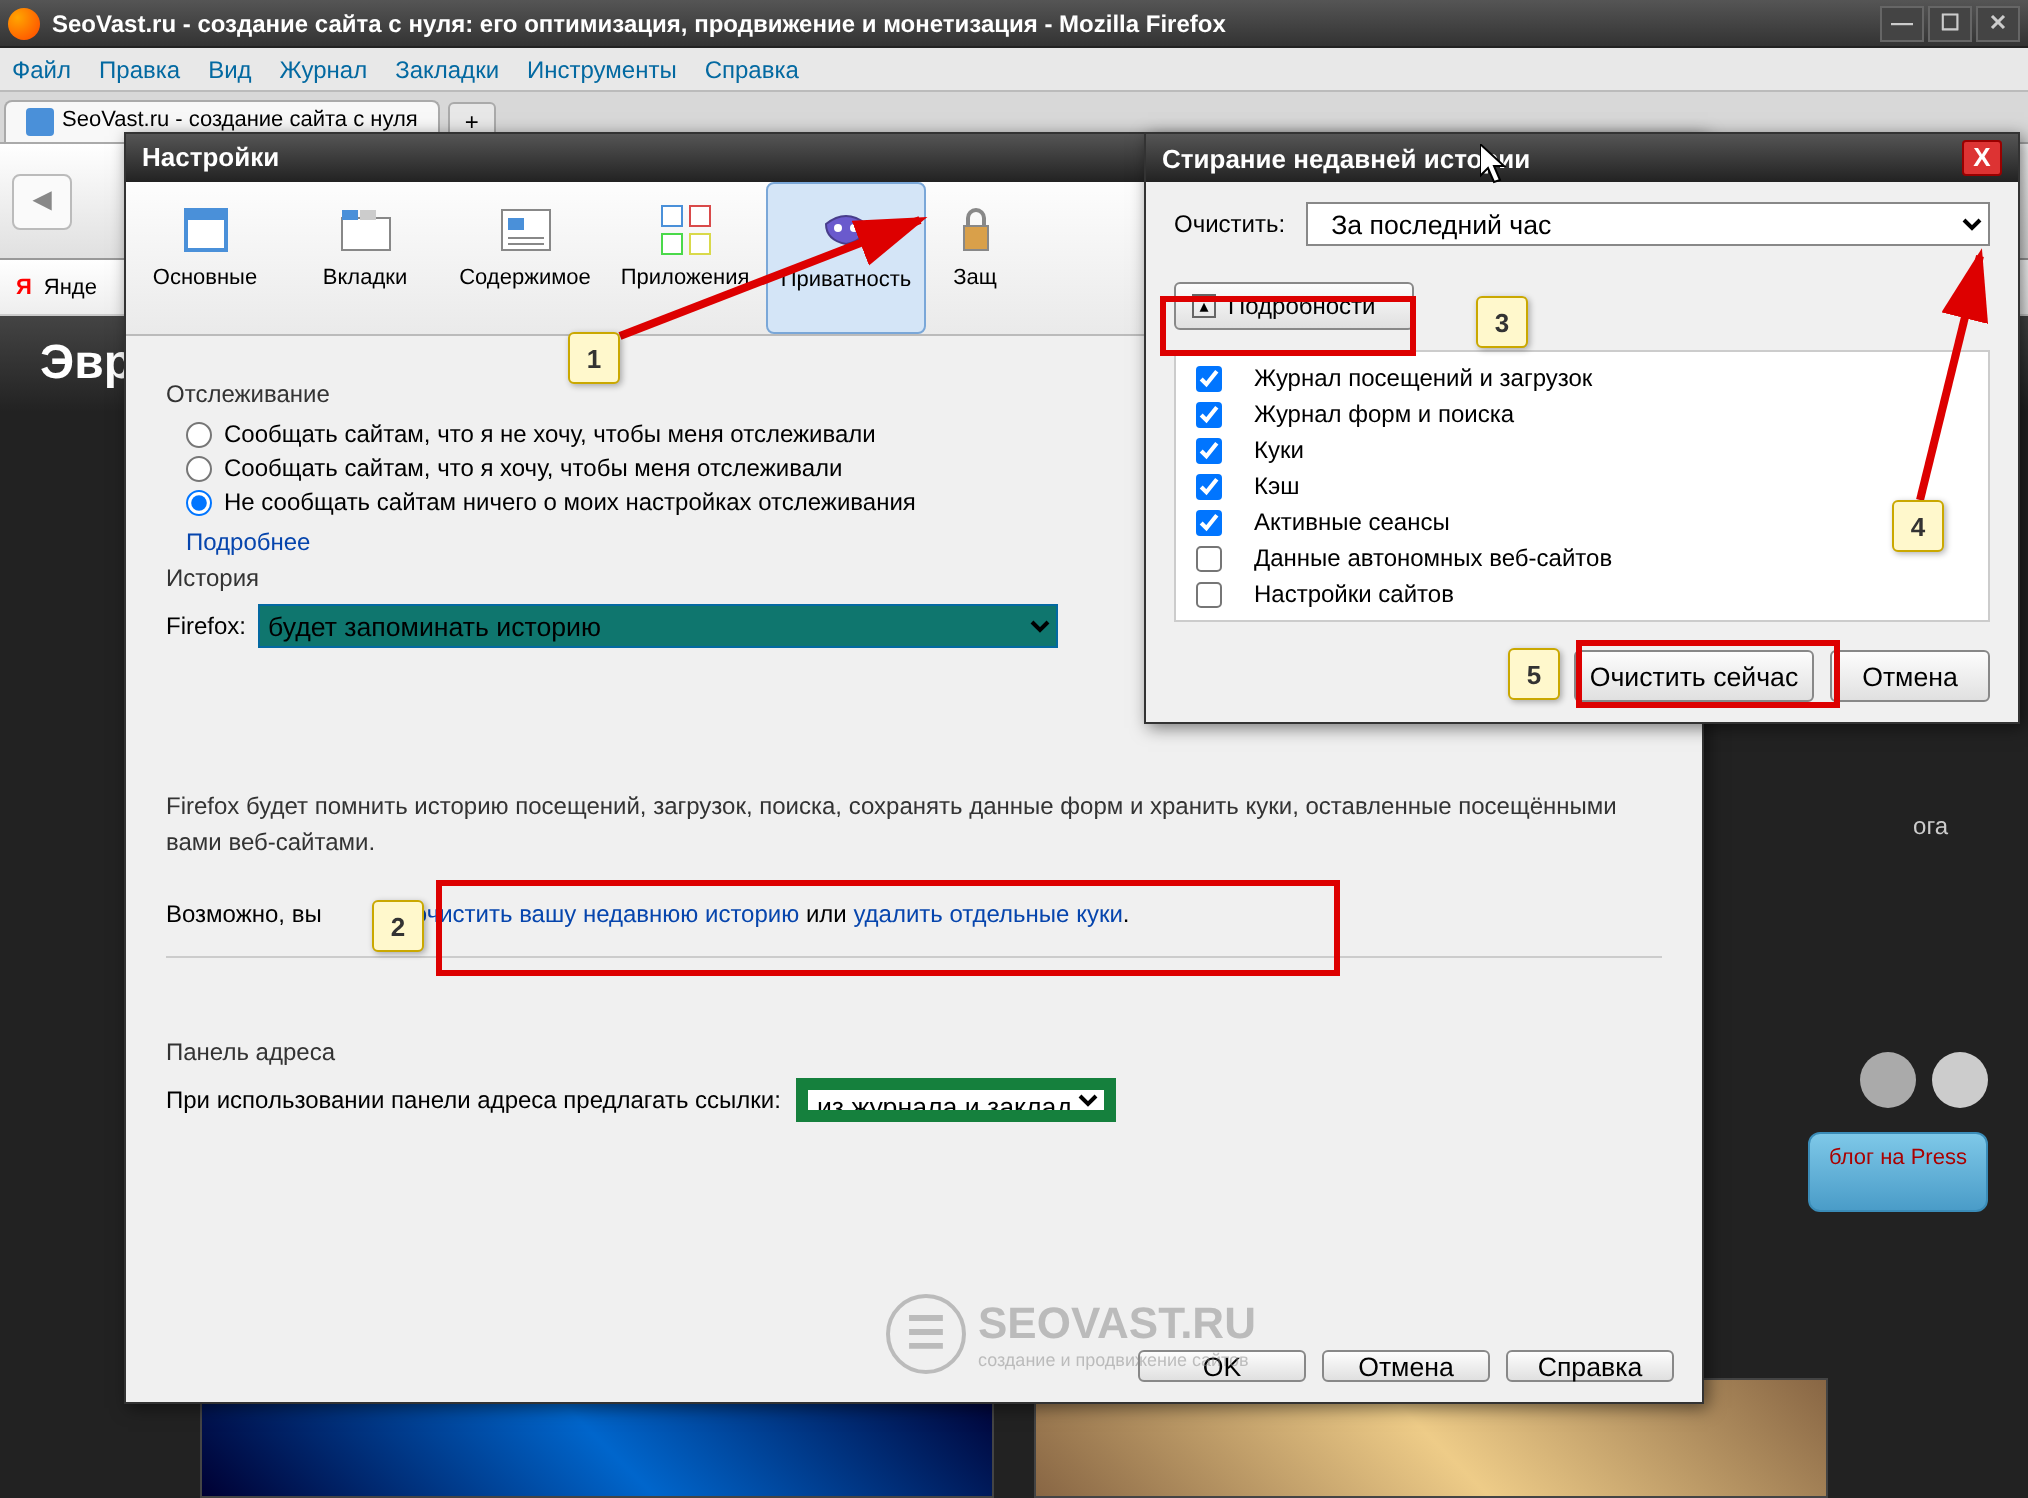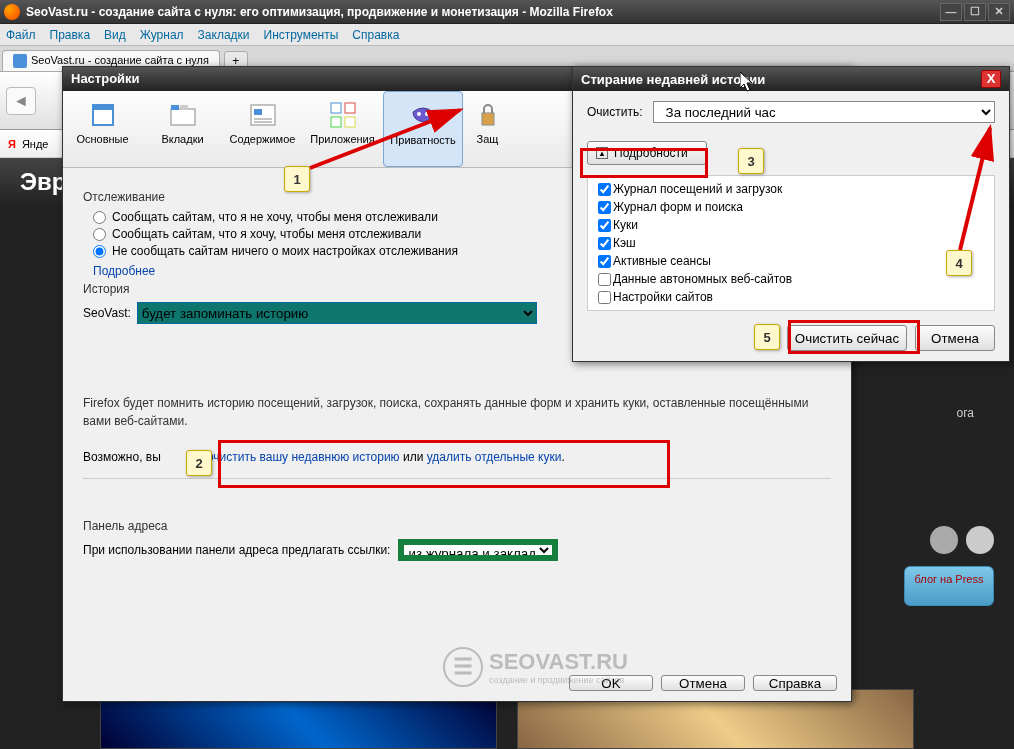--- a/index.html
+++ b/index.html
@@ -54,21 +54,21 @@
 
 .clearhist { position: absolute; top: 66px; left: 572px; width: 438px; height: 296px; background: #f0f0f0; border: 1px solid #333; box-shadow: 2px 2px 8px rgba(0,0,0,0.5); z-index: 10; }
 .clearhist-title { height: 24px; background: linear-gradient(#555, #222); color: #fff; font-weight: bold; padding: 4px 8px; font-size: 13px; display: flex; align-items: center; }
 .clearhist-title .x { margin-left: auto; width: 20px; height: 18px; background: #d33; color: #fff; text-align: center; border: 1px solid #900; cursor: pointer; font-weight: bold; line-height: 16px; border-radius: 2px; }
 .clearhist-body { padding: 10px 14px; }
 .clear-row { display: flex; align-items: center; gap: 10px; }
 .clear-row select { flex: 1; height: 22px; border: 1px solid #888; background: #fff; padding: 0 8px; }
 .details-btn { margin-top: 18px; width: 120px; height: 24px; background: linear-gradient(#fdfdfd, #e0e0e0); border: 1px solid #888; border-radius: 3px; display: flex; align-items: center; gap: 6px; padding: 0 8px; cursor: pointer; }
 .details-btn .arrow { width: 12px; height: 12px; border: 1px solid #666; display: flex; align-items: center; justify-content: center; font-size: 9px; }
 .checklist { margin-top: 10px; border: 1px solid #ccc; background: #fff; padding: 4px 0; }
-.check-row { display: flex; align-items: center; gap: 2px; padding: 2px 10px; }
+.check-row { display: flex; align-items: center; gap: 16px; padding: 2px 10px; }
 .clearhist-buttons { margin-top: 14px; display: flex; justify-content: flex-end; gap: 8px; }
 .clearhist-buttons button { width: 120px; height: 26px; background: linear-gradient(#fdfdfd, #e0e0e0); border: 1px solid #888; border-radius: 3px; cursor: pointer; }
 .clearhist-buttons button.cancel { width: 80px; }
 
 
 .callout { position: absolute; width: 26px; height: 26px; background: #fff8cc; border: 1px solid #caa800; border-radius: 3px; display: flex; align-items: center; justify-content: center; font-weight: bold; color: #333; z-index: 50; box-shadow: 1px 1px 3px rgba(0,0,0,0.3); font-size: 13px; }
 .redbox { position: absolute; border: 3px solid #d00; z-index: 40; pointer-events: none; }
 .arrow-svg { position: absolute; z-index: 45; pointer-events: none; }
 
 
@@ -195,21 +195,21 @@
       <span>Сообщать сайтам, что я хочу, чтобы меня отслеживали</span>
     </label>
     <label class="radio-row">
       <input type="radio" name="trk" checked="" style="">
       <span>Не сообщать сайтам ничего о моих настройках отслеживания</span>
     </label>
     <div style="margin:6px 0 0 10px;"><span class="link">Подробнее</span></div>
 
     <div class="group-title" style="margin-top:4px;">История</div>
     <div class="history-row">
-      <span>SeoVast:</span>
+      <span>Firefox:</span>
       <select>
         <option>будет запоминать историю</option>
       </select>
     </div>
 
     <div class="desc">Firefox будет помнить историю посещений, загрузок, поиска, сохранять данные форм и хранить куки, оставленные посещёнными вами веб-сайтами.</div>
     <div class="desc2">
       <span>Возможно, вы</span>
       <span style="visibility:hidden;">xxxx</span>
       <span>те</span>

